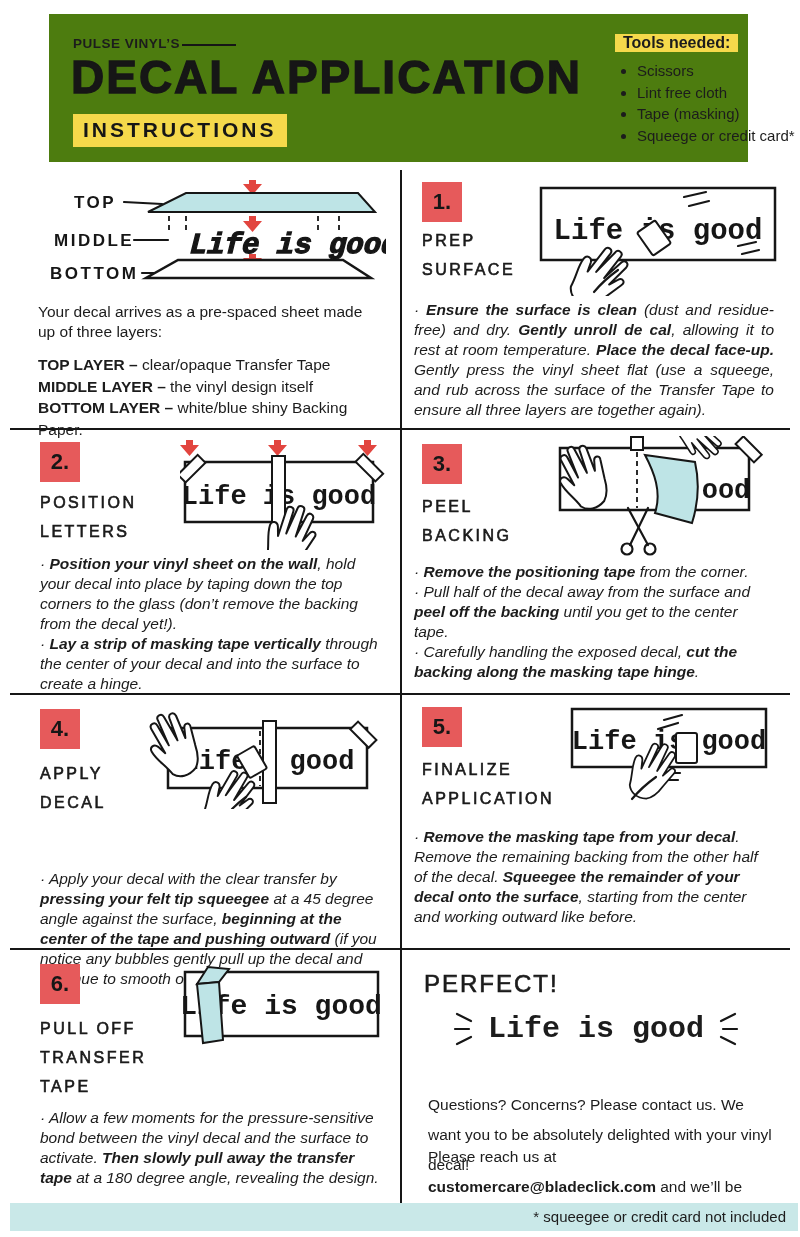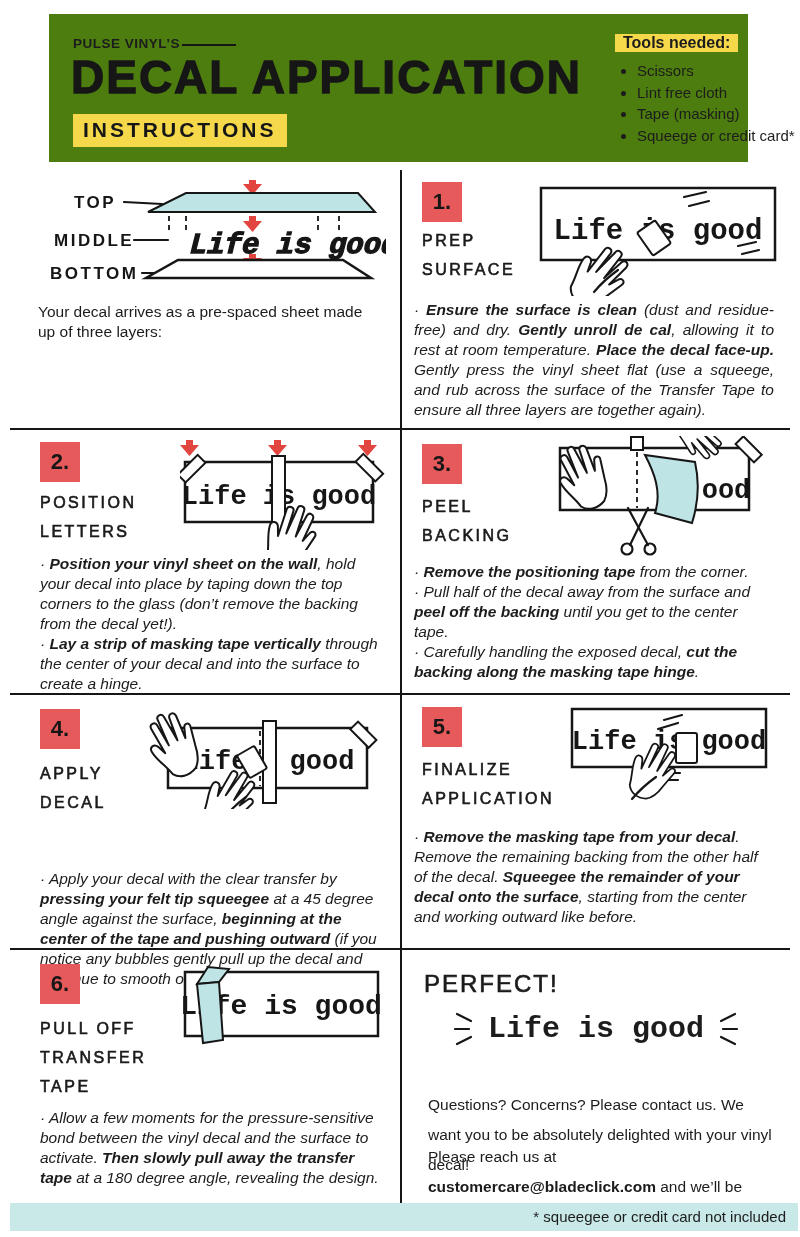--- a/index.html
+++ b/index.html
@@ -91,20 +91,25 @@
         <line class="ln" x1="106" y1="60" x2="140" y2="60"></line>
         <g transform="translate(160,73) skewX(-14)">
           <text class="dtxt" x="0" y="0" font-size="29" fill="#fff" stroke="#161616" stroke-width="1.3">Life is good</text>
         </g>
         <path class="arw" d="M221,74h7v4h6l-9.5,11-9.5,-11h6z"></path>
         <text class="dlbl" x="22" y="99">BOTTOM</text>
         <line class="ln" x1="114" y1="93" x2="128" y2="93"></line>
         <polygon class="box" points="150,80 315,80 343,98 118,98"></polygon>
       </svg>
       <div class="lead">Your decal arrives as a pre-spaced sheet made up of three layers:</div>
+      <div class="layers">
+        <p><b>TOP LAYER – </b><span>clear/opaque Transfer Tape</span></p>
+        <p><b>MIDDLE LAYER – </b><span>the vinyl design itself</span></p>
+        <p><b>BOTTOM LAYER – </b><span>white/blue shiny Backing Paper.</span></p>
+      </div>
     </div>
 
     <div class="cell hb">
       <div class="chip" style="left:20px;top:12px;">1.</div>
       <div class="step-title" style="left:20px;top:56px;">PREP
 SURFACE</div>
       <svg class="illo" style="right:2px;top:14px;" width="250" height="112" viewBox="0 0 250 112">
         <rect class="box" x="3" y="4" width="234" height="72"></rect>
         <text class="dtxt" x="120" y="55" font-size="29" text-anchor="middle">Life is good</text>
         <path class="ln" d="M146,13 l22,-5 M151,22 l20,-5"></path>

